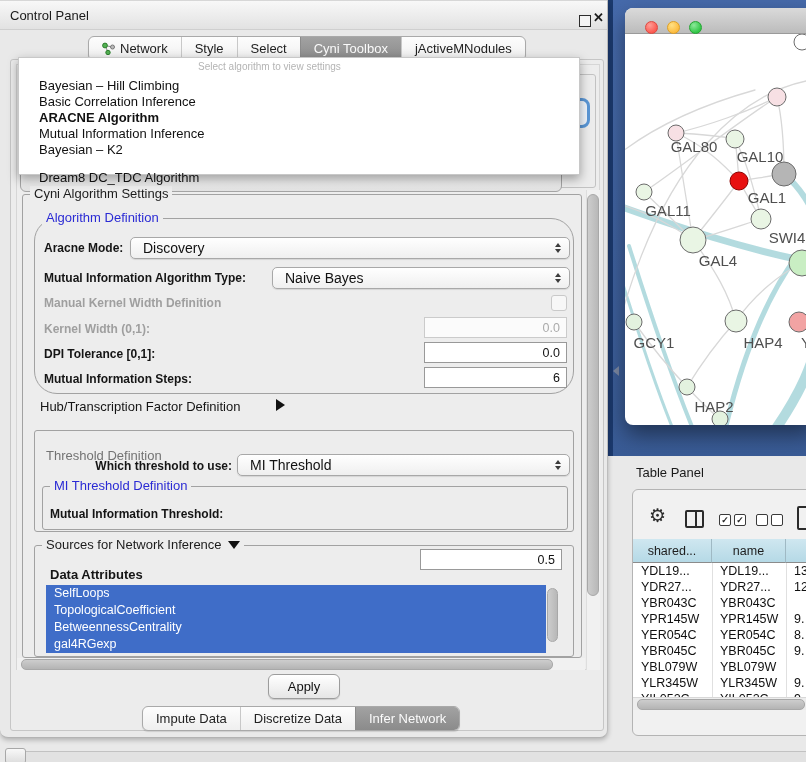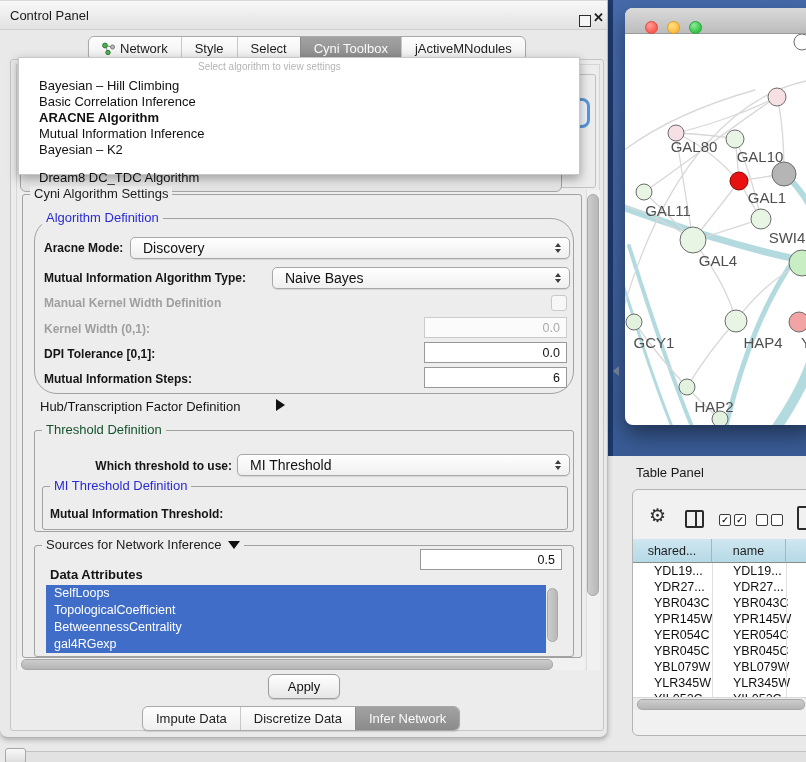--- a/index.html
+++ b/index.html
@@ -23,21 +23,21 @@
   .tab:first-child{border-left:none;}
   .tab.sel{background:linear-gradient(#a2a2a2,#8b8b8b);color:#fbfbfb;border-left-color:#8b8b8b;}
   .popup{position:absolute;left:18px;top:57px;width:560px;height:116px;background:#fff;border:1px solid #c8c8c8;box-shadow:0 4px 10px rgba(0,0,0,.35);z-index:30;}
   .pitem{position:absolute;left:4px;font-size:13px;color:#111;white-space:nowrap;height:16px;line-height:16px;padding-left:16px;right:4px;}
   .pitem.bold{font-weight:700;}
   .listitem{height:17px;line-height:17px;padding-left:8px;font-size:12.5px;color:#fff;white-space:nowrap;}
   .scroll-vthumb{position:absolute;background:linear-gradient(90deg,#cdcdcd,#b8b8b8);border:1px solid #a8a8a8;border-radius:6px;}
   .scroll-hthumb{position:absolute;background:linear-gradient(#cdcdcd,#b4b4b4);border:1px solid #a8a8a8;border-radius:5px;}
   .th{position:absolute;top:0;height:24px;background:linear-gradient(#cfe7f0,#b5d9e6);border-right:1px solid #9fb9c4;border-bottom:1px solid #8b8b8b;display:flex;align-items:center;justify-content:center;font-size:12.5px;color:#1d1d1d;box-sizing:border-box;}
   .trow{position:absolute;left:0;width:100%;height:16px;}
-  .td{position:absolute;top:0;height:16px;display:flex;align-items:center;font-size:12.5px;color:#101010;padding-left:8px;white-space:nowrap;overflow:hidden;box-sizing:border-box;margin-left:13px;}
+  .td{position:absolute;top:0;height:16px;display:flex;align-items:center;font-size:12.5px;color:#101010;padding-left:8px;white-space:nowrap;overflow:hidden;box-sizing:border-box;}
   .ckbox{width:10px;height:10px;border:1.5px solid #3a3a3a;border-radius:2px;display:inline-flex;align-items:center;justify-content:center;font-size:9px;font-weight:bold;color:#222;background:#fff;}
   svg text{font-family:"Liberation Sans",sans-serif;}
 </style>
 </head>
 <body>
 
 <div id="root">
 
   <div class="abs" style="left:608px;top:0;width:198px;height:456px;background:linear-gradient(180deg,#466aab,#395b95);"></div>
   <div class="abs" style="left:608px;top:0;width:5px;height:456px;background:#1c3a6e;"></div>
@@ -120,21 +120,21 @@
     <div class="lbl" style="left:44px;top:347px;">DPI Tolerance [0,1]:</div>
     <div class="tfield" style="left:424px;top:342px;width:143px;height:21px;">0.0</div>
 
     <div class="lbl" style="left:44px;top:372px;">Mutual Information Steps:</div>
     <div class="tfield" style="left:424px;top:367px;width:143px;height:21px;">6</div>
 
     <div class="lbl plain" style="left:40px;top:399px;">Hub/Transcription Factor Definition</div>
     <div class="abs" style="left:276px;top:399px;width:0;height:0;border-top:6px solid transparent;border-bottom:6px solid transparent;border-left:9px solid #111;"></div>
 
     <div class="grp" style="left:34px;top:430px;width:538px;height:100px;">
-      <span class="gt" style="background:#ededed;color:#14532d;">Threshold Definition</span>
+      <span class="gt" style="background:#ededed;color:#737373;margin-top:26px;">Threshold Definition</span>
     </div>
     <div class="lbl" style="left:78px;top:459px;width:154px;text-align:right;">Which threshold to use:</div>
     <div class="combo" style="left:237px;top:454px;width:333px;height:22px;box-sizing:border-box;">
       <span>MI Threshold</span>
       <span class="spin">
           <i class="up"></i>
           <i class="dn"></i>
         </span>
     </div>
 

